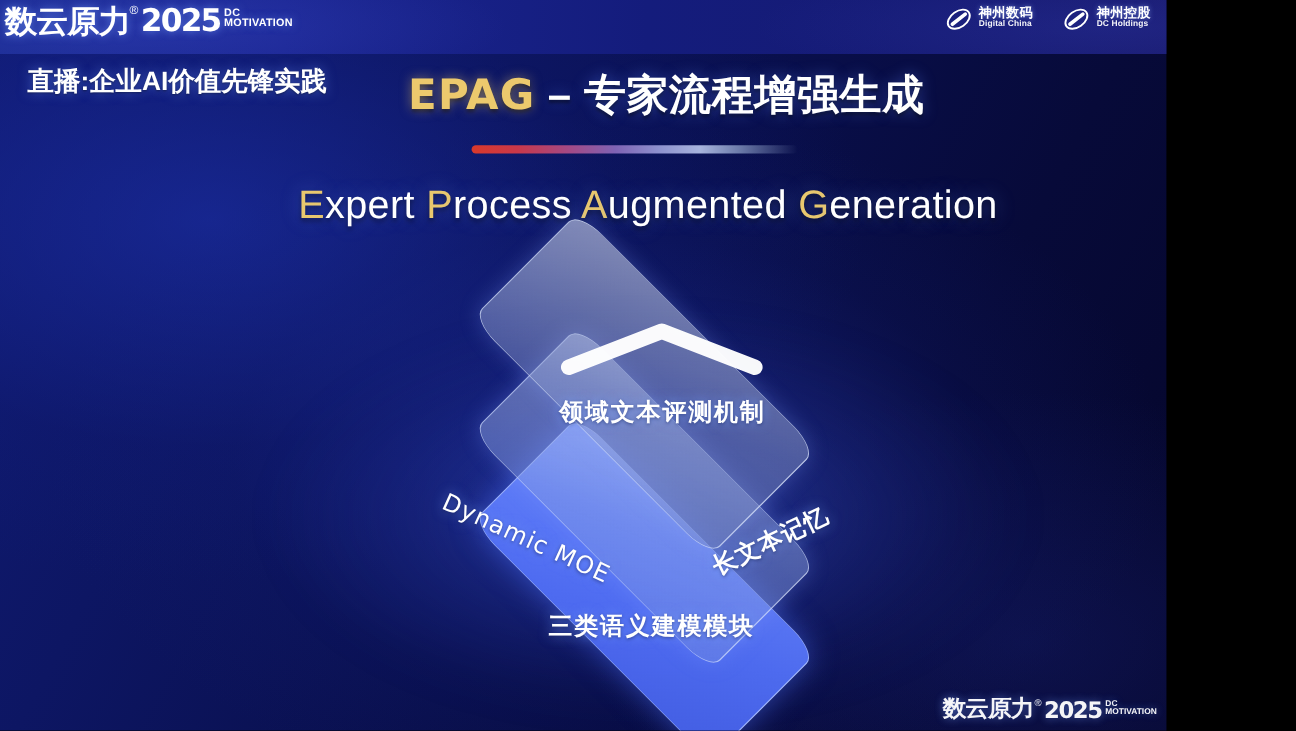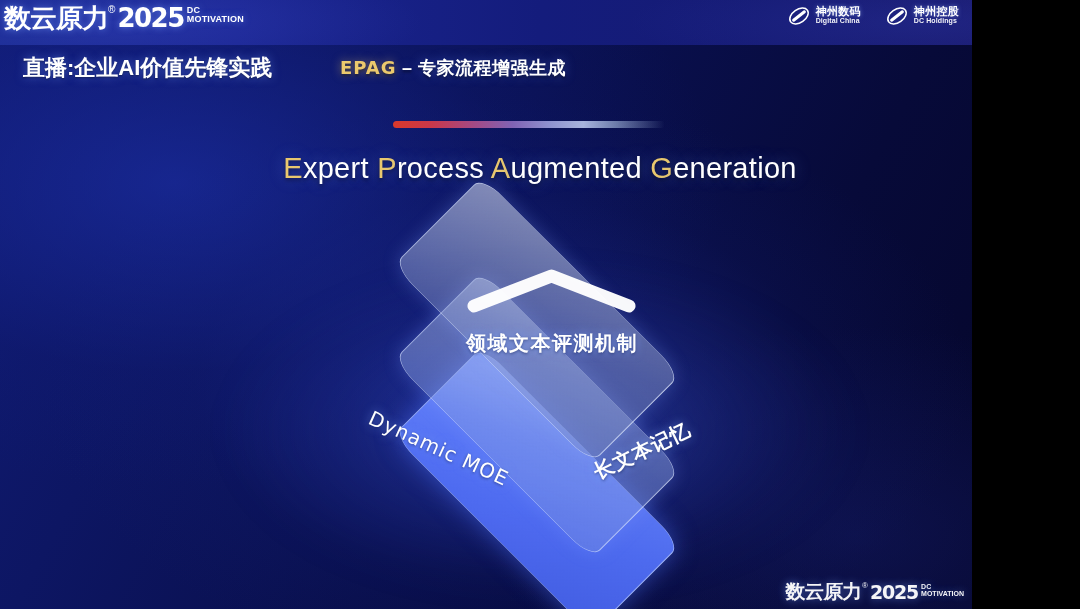--- a/index.html
+++ b/index.html
@@ -73,21 +73,21 @@
     position:absolute; left:8px; top:53px;
     font-size:22px; font-weight:700; color:#ffffff;
     letter-spacing:0px;
     text-shadow:0 0 10px rgba(110,150,255,.55), 0 1px 2px rgba(0,0,0,.5);
     margin-left:15px;
   }
 
   
   #main-title{
     position:absolute; left:340px; top:56px;
-    font-size:18px; font-weight:700; white-space:nowrap;
+    font-size:35px; font-weight:700; white-space:nowrap;
     letter-spacing:.5px;
     text-shadow:0 0 12px rgba(90,130,255,.45), 0 2px 3px rgba(0,0,0,.55);
   }
   #main-title .gold{
     color:#ecc96d;
     font-family:"DejaVu Sans",sans-serif;
     letter-spacing:1px;
     text-shadow:0 0 10px rgba(236,201,109,.5), 0 2px 3px rgba(0,0,0,.5);
   }
   #main-title .wht{ color:#ffffff; }
@@ -100,21 +100,21 @@
       #d9392b 0%, #c9384a 14%, #a34a86 30%,
       #7f63b4 44%, #8f93cf 58%, #a7b4dd 70%,
       rgba(170,190,225,.62) 82%, rgba(150,170,210,0) 100%);
     filter:blur(.3px);
   }
 
   
   #en-title{
     position:absolute; left:0; top:152px; width:1080px;
     text-align:center;
-    font-size:29px; font-weight:400; letter-spacing:.3px;
+    font-size:33px; font-weight:400; letter-spacing:.3px;
     white-space:nowrap;
     text-shadow:0 0 16px rgba(110,150,255,.42), 0 2px 4px rgba(0,0,0,.5);
   }
   #en-title .cap{ color:#e9c86e; }
   #en-title .rest{ color:#ffffff; }
   #en-title .w{ display:inline; }
 
   
   #stack{
     position:absolute; left:50px; top:210px;
@@ -301,20 +301,21 @@
     </div>
 
     <div class="layer-wrap" id="layer-top-wrap">
       <div class="layer" id="layer-top"></div>
     </div>
 
     <svg id="chevron" viewBox="0 0 175 45">
       <path d="M10 38 L87.5 8 L165 38" fill="none" stroke="#ffffff" stroke-width="13" stroke-linecap="round" stroke-linejoin="round" opacity="0.97"></path>
     </svg>
 
+    <div class="layer-label" id="label-bot">三类语义建模模块</div>
     <div class="layer-label" id="label-mid-left">Dynamic MOE</div>
     <div class="layer-label" id="label-mid-right">长文本记忆</div>
     <div class="layer-label" id="label-top">领域文本评测机制</div>
 
   </div>
 
   <div id="watermark">
     <span class="cn">数云原力</span>
     <span class="reg">®</span>
     <span class="yr">2025</span>

